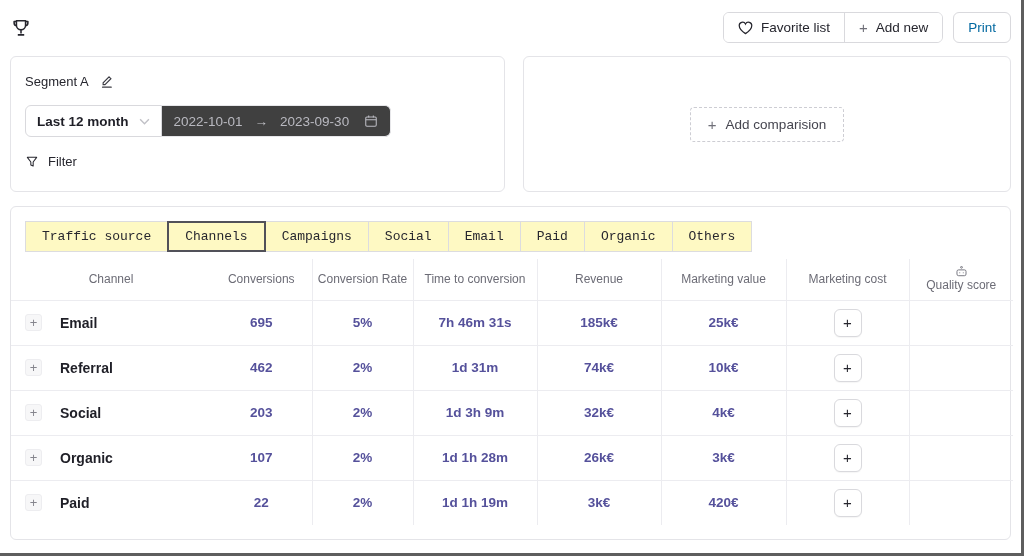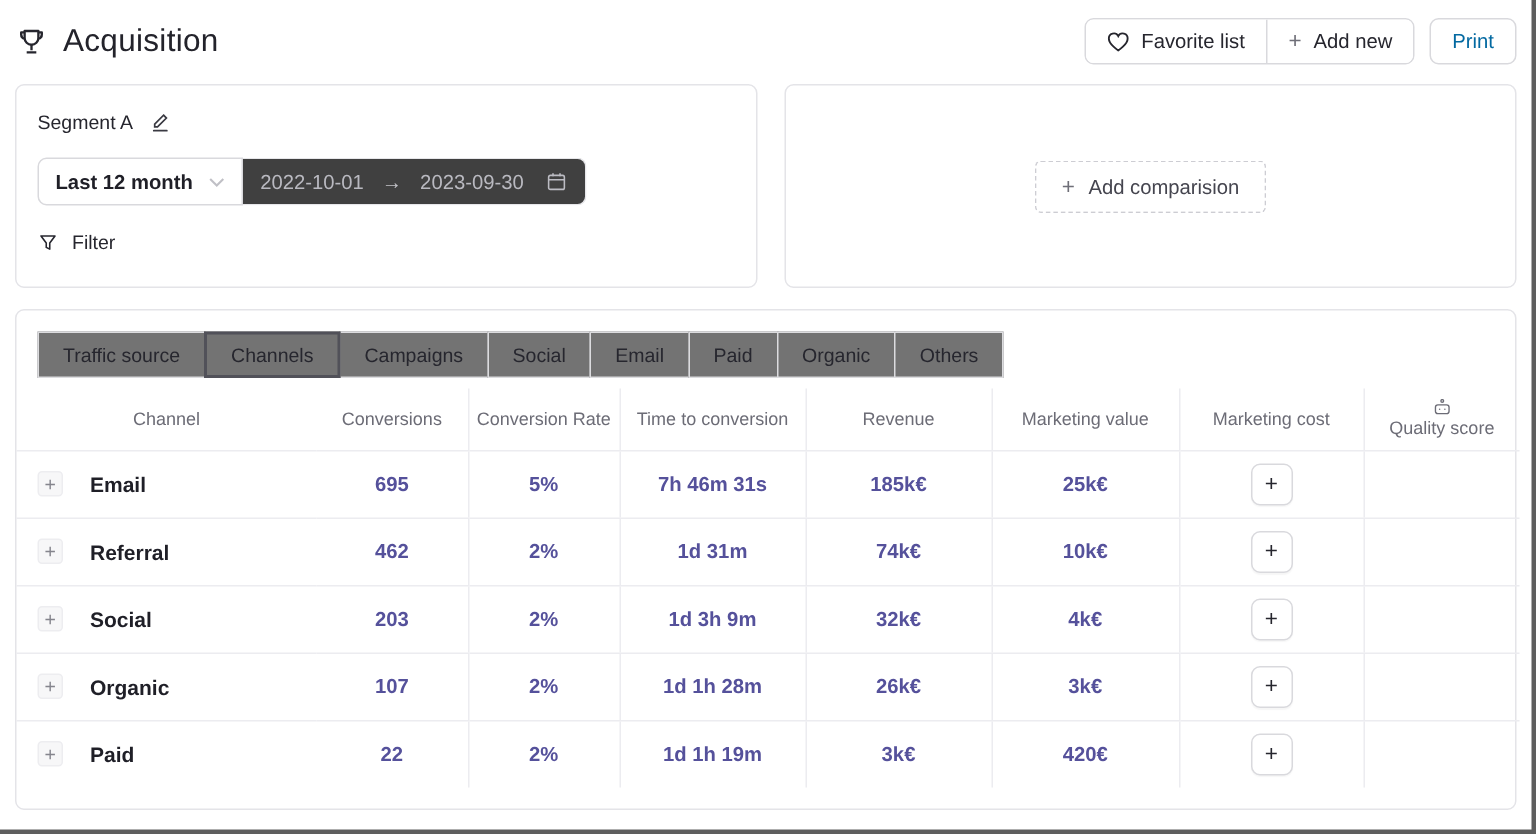--- a/index.html
+++ b/index.html
@@ -40,22 +40,22 @@
   .date-range .sep { color:#c4c4ca; }
   .date-range .cal { margin-left:auto; }
   .filter-row { display:flex; align-items:center; gap:9px; margin-top:17px; font-size:13px; color:#26262e; cursor:pointer;
     background:none; border:none; font-family:inherit; }
   .add-comparison { display:flex; align-items:center; gap:9px; background:#fff; border:1px dashed #cdcdd3;
     border-radius:4px; padding:9px 17px; font-size:13.5px; color:#45454f; cursor:pointer; font-family:inherit; }
 
   
   .table-panel { margin:14px 10px 0 10px; padding:14px 0 0 0; height:334px; }
   .tabs { display:flex; margin:0 14px; }
-  .tab { background:#737373; border:1px solid #dcdcdf; margin-left:-1px; height:31px; padding:0 16px;
-    font-size:13px; color:#26262e; cursor:pointer; position:relative; font-family:Liberation Sans, sans-serif; }
+  .tab { background:#fef9c3; border:1px solid #dcdcdf; margin-left:-1px; height:31px; padding:0 16px;
+    font-size:13px; color:#26262e; cursor:pointer; position:relative; font-family:Liberation Mono, monospace; }
   .tab:first-child { margin-left:0; }
   .tab.selected { border:2px solid #515159; z-index:2; font-weight:400; }
 
   table { width:100%; border-collapse:collapse; margin-top:7px; table-layout:fixed; }
   col.c0{width:200px} col.c1{width:101px} col.c2{width:101px} col.c3{width:124px}
   col.c4{width:124px} col.c5{width:125px} col.c6{width:123px} col.c7{width:104px}
   thead th { font-size:12px; font-weight:500; color:#6c6c76; height:41px; text-align:center; vertical-align:middle;
     border-bottom:1px solid #ececf0; }
   thead th.b, tbody td.b { border-left:1px solid #ececf0; }
   thead th .q-wrap { display:flex; flex-direction:column; align-items:center; gap:1px; }
@@ -80,21 +80,20 @@
 
   <div class="top-bar">
     <div class="title-wrap">
       <span class="icon">
         <svg width="22" height="22" viewBox="0 0 24 24" fill="none" stroke="#26262e" stroke-width="1.7" stroke-linejoin="round">
           <path d="M7 4h10v5a5 5 0 0 1-10 0V4z"></path>
           <path d="M7 5H4.5v1.5A3 3 0 0 0 7 9.5M17 5h2.5v1.5a3 3 0 0 1-2.5 3"></path>
           <path d="M12 14v4M8.5 19.5h7"></path>
         </svg>
       </span>
-      <h1>Acquisition</h1>
     </div>
     <div class="actions">
       <div class="btn-group">
         <button>
           <span class="icon">
             <svg width="15" height="14" viewBox="0 0 24 22" fill="none" stroke="#26262e" stroke-width="2">
               <path d="M12 20S2 13.5 2 7.5A5.3 5.3 0 0 1 12 4.7 5.3 5.3 0 0 1 22 7.5C22 13.5 12 20 12 20z"></path>
             </svg>
           </span>
           <span>Favorite list</span>

